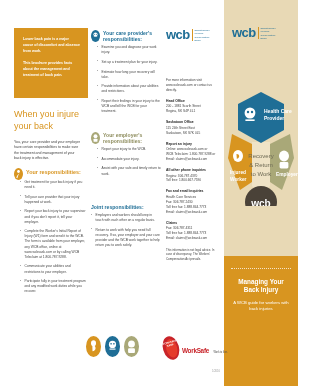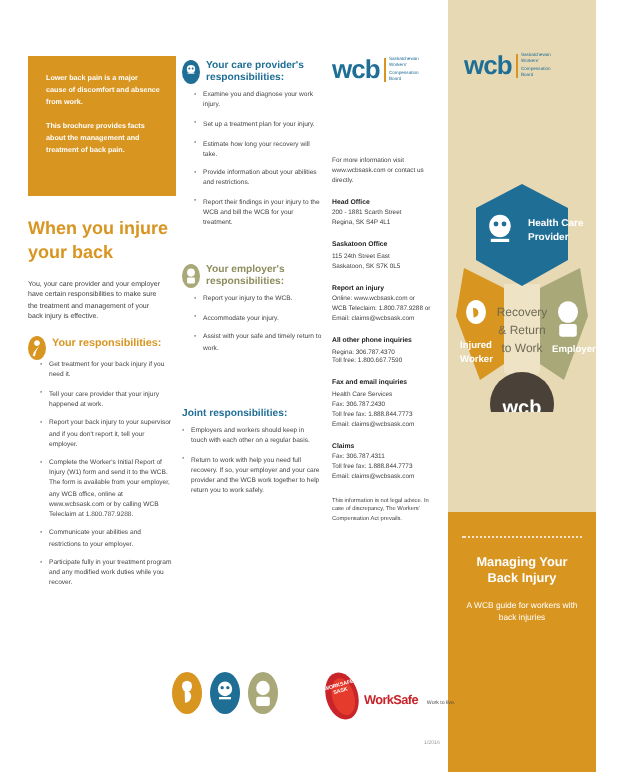--- a/index.html
+++ b/index.html
@@ -16,21 +16,21 @@
   
   .panel1 { position: absolute; left: 0; top: 0; width: 88px; height: 330px; }
   .orange-block {
     position: absolute; left: 14px; top: 28px; width: 74px; height: 70px;
     background: #D89520; padding: 9px 8px 0 9px;
   }
   .orange-block p { color: #fff; font-size: 3.6px; line-height: 1.65; margin-bottom: 6px; font-weight: 600; }
 
   .p1-title {
     position: absolute; left: 14px; top: 108px; width: 70px;
-    color: #D89520; font-size: 9px; line-height: 1.35; font-weight: 700;
+    color: #D89520; font-size: 9px; line-height: 1.35; font-weight: 400;
   }
   .p1-intro { position: absolute; left: 14px; top: 140px; width: 68px; }
   .resp-head { position: absolute; left: 14px; top: 168px; width: 72px; display: flex; gap: 3px; align-items: flex-start; }
   .resp-head .lbl { color: #D89520; font-size: 5.4px; font-weight: bold; padding-top: 1px; }
   .p1-list { position: absolute; left: 20px; top: 180px; width: 66px; }
   ul.bul { list-style: none; }
   ul.bul li { position: relative; padding-left: 4.5px; margin-bottom: 4.5px; font-size: 3.3px; line-height: 1.55; color: #454545; }
   ul.bul li:before { content: "•"; position: absolute; left: 0; top: -0.5px; color: #8a8a8a; }
 
   

